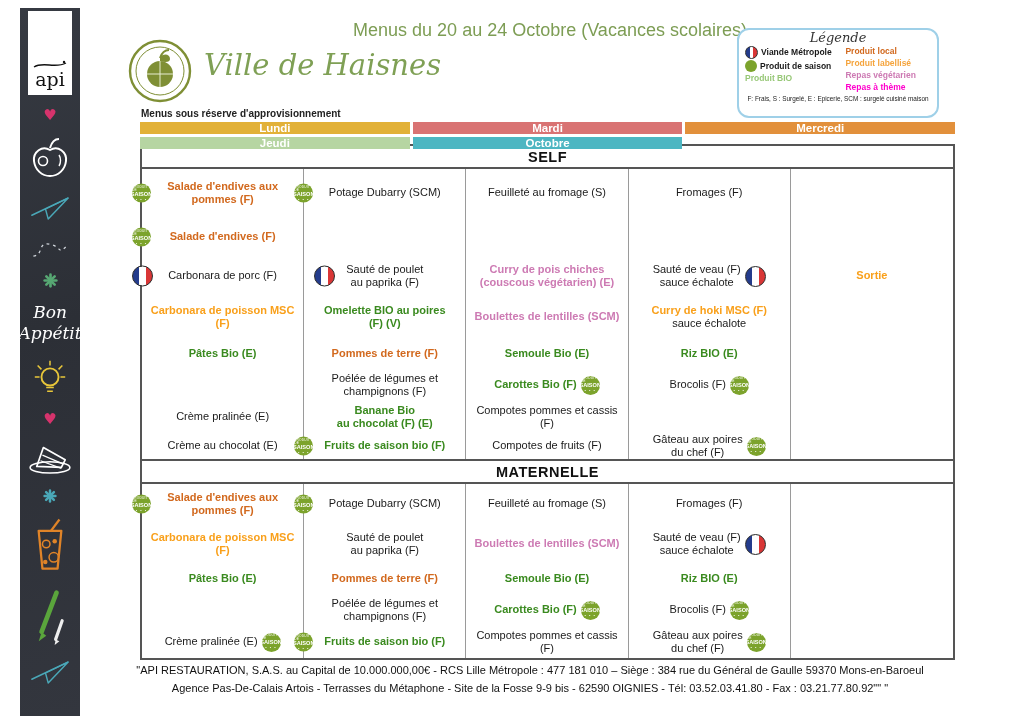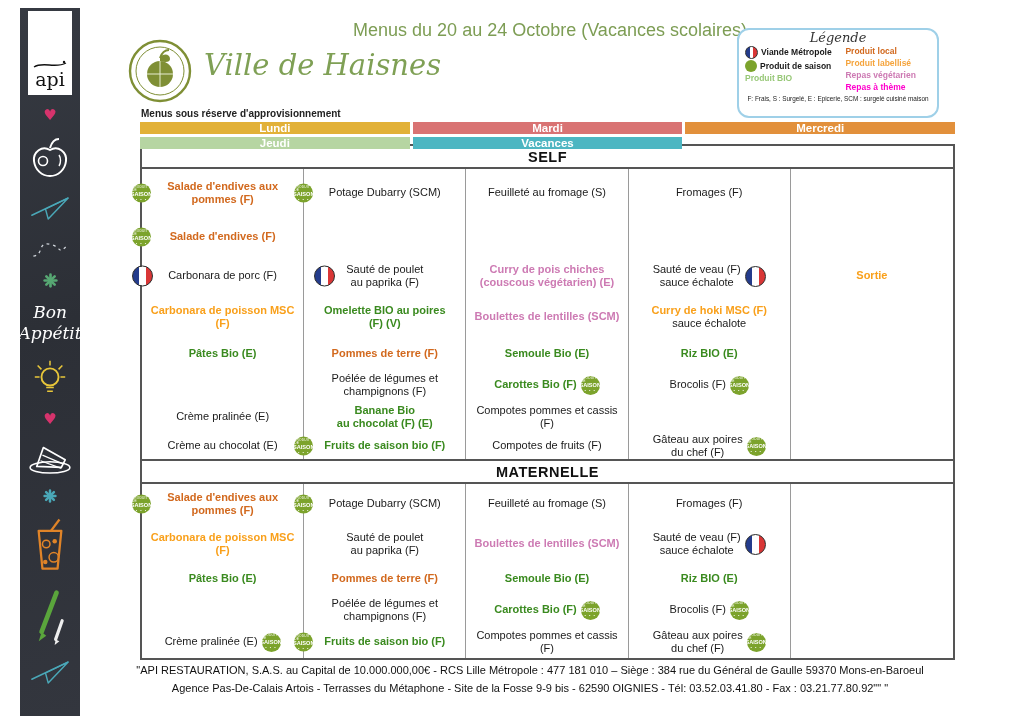--- a/index.html
+++ b/index.html
@@ -197,21 +197,21 @@
   </div>
   <div class="legend-footnote">F: Frais, S : Surgelé, E : Epicerie, SCM : surgelé cuisiné maison</div>
 </div>
 
 <div class="menu-table">
   <div class="day-row">
       <div class="day-cell" style="background: rgb(226, 177, 56);">Lundi</div>
       <div class="day-cell" style="background: rgb(217, 115, 115);">Mardi</div>
       <div class="day-cell" style="background: rgb(226, 144, 59);">Mercredi</div>
       <div class="day-cell" style="background: rgb(182, 213, 162);">Jeudi</div>
-      <div class="day-cell" style="background: rgb(77, 182, 194);">Vacances</div>
+      <div class="day-cell" style="background: rgb(77, 182, 194);">Octobre</div>
     </div>
   <div class="band">SELF</div>
   <div class="grid">
       <div class="menu-col" style="grid-template-rows: 48px 40px 38px 44px 30px 32px 32px 26px;">
         <div class="slot">
           <span class="saison pos-edge-left">
             <span class="t1">PRODUIT DE</span>
             <span class="t2">SAISON</span>
             <span class="t3">• • •</span>
           </span>

